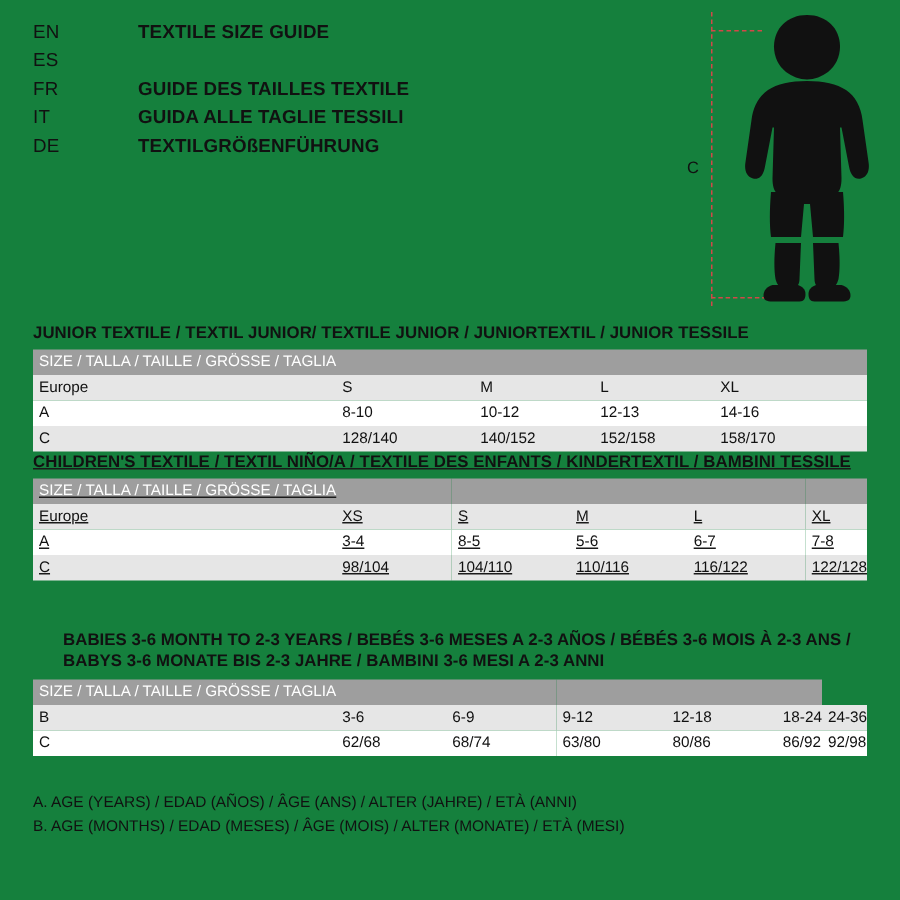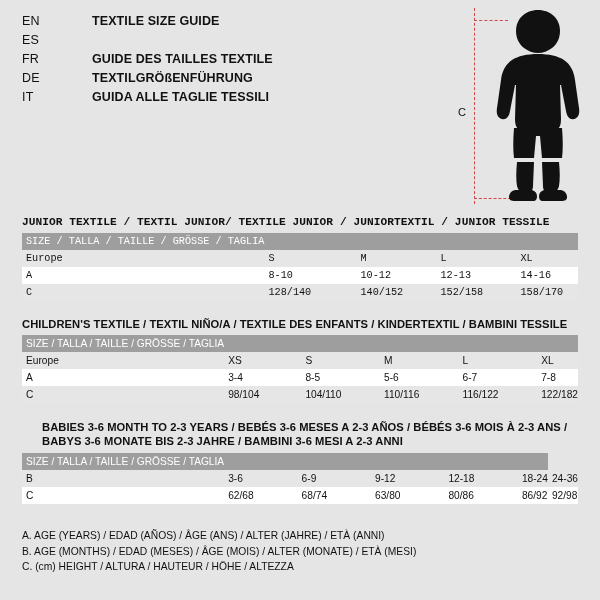--- a/index.html
+++ b/index.html
@@ -10,21 +10,21 @@
     height: 600px;
     background: #ffffff;
     font-family: "Liberation Sans", sans-serif;
     color: #1a1a1a;
   }
   #page {
     position: relative;
     width: 600px;
     height: 600px;
     overflow: hidden;
-    background: #e5e5e5;
+    background: #15803d;
     padding-left: 28px;
   }
 
   
   .header {
     position: absolute;
     left: 22px;
     top: 14px;
     width: 420px;
   }
@@ -144,26 +144,26 @@
       <span class="lang-title">TEXTILE SIZE GUIDE</span>
     </div>
     <div class="lang-row">
       <span class="lang-code">ES</span>
     </div>
     <div class="lang-row">
       <span class="lang-code">FR</span>
       <span class="lang-title">GUIDE DES TAILLES TEXTILE</span>
     </div>
     <div class="lang-row">
+      <span class="lang-code">IT</span>
+      <span class="lang-title">GUIDA ALLE TAGLIE TESSILI</span>
+    </div>
+    <div class="lang-row">
       <span class="lang-code">DE</span>
       <span class="lang-title">TEXTILGRÖßENFÜHRUNG</span>
-    </div>
-    <div class="lang-row">
-      <span class="lang-code">IT</span>
-      <span class="lang-title">GUIDA ALLE TAGLIE TESSILI</span>
     </div>
   </div>
 
   <div class="figure-area">
     <div class="dashed-v"></div>
     <div class="dashed-h-top"></div>
     <div class="dashed-h-bottom"></div>
     <div class="c-label">C</div>
     <svg class="silhouette" width="104" height="196" viewBox="0 0 104 196" xmlns="http://www.w3.org/2000/svg">
       <g fill="#111111">
@@ -176,21 +176,21 @@
 
         <path d="M31 156c-1 10-1 18 0 24 1 4 3 6 6 6h5c3 0 5-2 5-6l1-24z"></path>
         <path d="M73 156c1 10 1 18 0 24-1 4-3 6-6 6h-5c-3 0-5-2-5-6l-1-24z"></path>
 
         <path d="M29 184c-4 1-6 4-6 7 0 3 2 4 6 4h18c3 0 4-2 4-5 0-3-2-5-5-6z"></path>
         <path d="M75 184c4 1 6 4 6 7 0 3-2 4-6 4H57c-3 0-4-2-4-5 0-3 2-5 5-6z"></path>
       </g>
     </svg>
   </div>
 
-  <div class="section" style="top:216px;font-family:Liberation Mono, monospace;">
+  <div class="section" style="top:216px;">
     <div class="section-title">JUNIOR TEXTILE / TEXTIL JUNIOR/ TEXTILE JUNIOR / JUNIORTEXTIL / JUNIOR TESSILE</div>
     <table class="size-table">
       <tbody>
           <tr class="head-row">
         <td style="width:95px;">SIZE / TALLA / TAILLE / GRÖSSE / TAGLIA</td>
         <td style="width:92px;"></td>
         <td style="width:80px;"></td>
         <td style="width:80px;"></td>
         <td></td>
       </tr>
@@ -212,21 +212,21 @@
         <td>C</td>
         <td>128/140</td>
         <td>140/152</td>
         <td>152/158</td>
         <td>158/170</td>
       </tr>
     </tbody>
       </table>
   </div>
 
-  <div class="section" style="top:318px;">
+  <div class="section" style="top:302px;text-decoration:underline;">
     <div class="section-title">CHILDREN'S TEXTILE / TEXTIL NIÑO/A / TEXTILE DES ENFANTS / KINDERTEXTIL / BAMBINI TESSILE</div>
     <table class="size-table">
       <tbody>
           <tr class="head-row">
         <td style="width:95px;">SIZE / TALLA / TAILLE / GRÖSSE / TAGLIA</td>
         <td style="width:95px;"></td>
         <td style="width:95px;"></td>
         <td style="width:95px;"></td>
         <td style="width:95px;"></td>
         <td></td>
@@ -246,21 +246,21 @@
         <td>5-6</td>
         <td>6-7</td>
         <td>7-8</td>
       </tr>
       <tr class="band">
         <td>C</td>
         <td>98/104</td>
         <td>104/110</td>
         <td>110/116</td>
         <td>116/122</td>
-        <td>122/182</td>
+        <td>122/128</td>
       </tr>
     </tbody>
       </table>
   </div>
 
   <div class="section" style="top:420px;">
     <div class="section-title" style="white-space:normal; line-height:14px;margin-left:20px;">BABIES 3-6 MONTH TO 2-3 YEARS / BEBÉS 3-6 MESES A 2-3 AÑOS / BÉBÉS 3-6 MOIS À 2-3 ANS / BABYS 3-6 MONATE BIS 2-3 JAHRE / BAMBINI 3-6 MESI A 2-3 ANNI</div>
     <table class="size-table">
       <tbody>
           <tr class="head-row">
@@ -289,16 +289,15 @@
         <td>86/92</td>
         <td>92/98</td>
       </tr>
     </tbody>
       </table>
   </div>
 
   <div class="footer" style="top:528px;">
     <div class="footer-line">A. AGE (YEARS) / EDAD (AÑOS) / ÂGE (ANS) / ALTER (JAHRE) / ETÀ (ANNI)</div>
     <div class="footer-line">B. AGE (MONTHS) / EDAD (MESES) / ÂGE (MOIS) / ALTER (MONATE) / ETÀ (MESI)</div>
-    <div class="footer-line">C. (cm) HEIGHT / ALTURA / HAUTEUR / HÖHE / ALTEZZA</div>
   </div>
 
 </div>
 
 </body></html>

